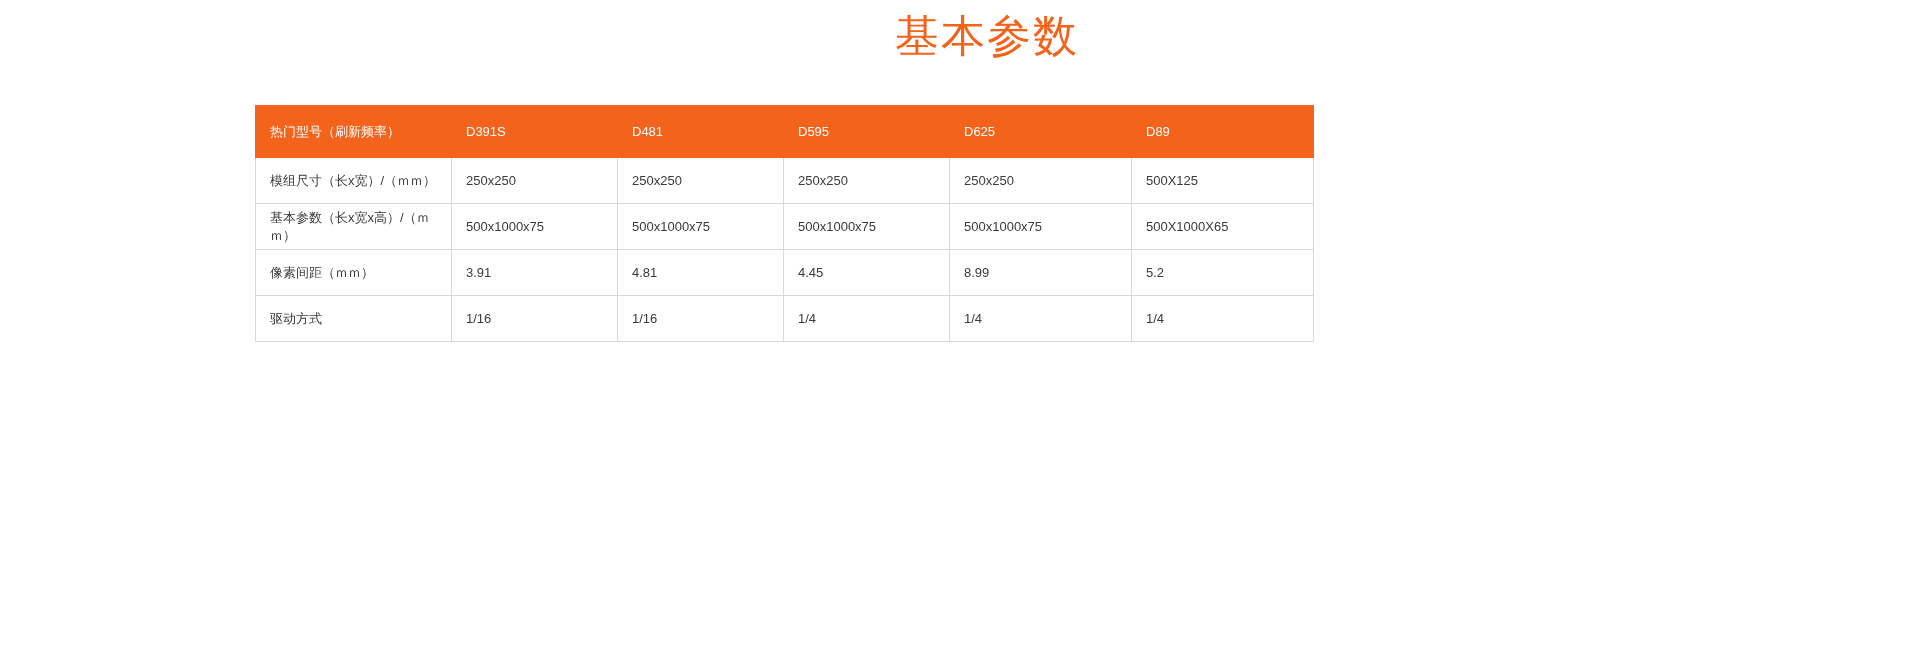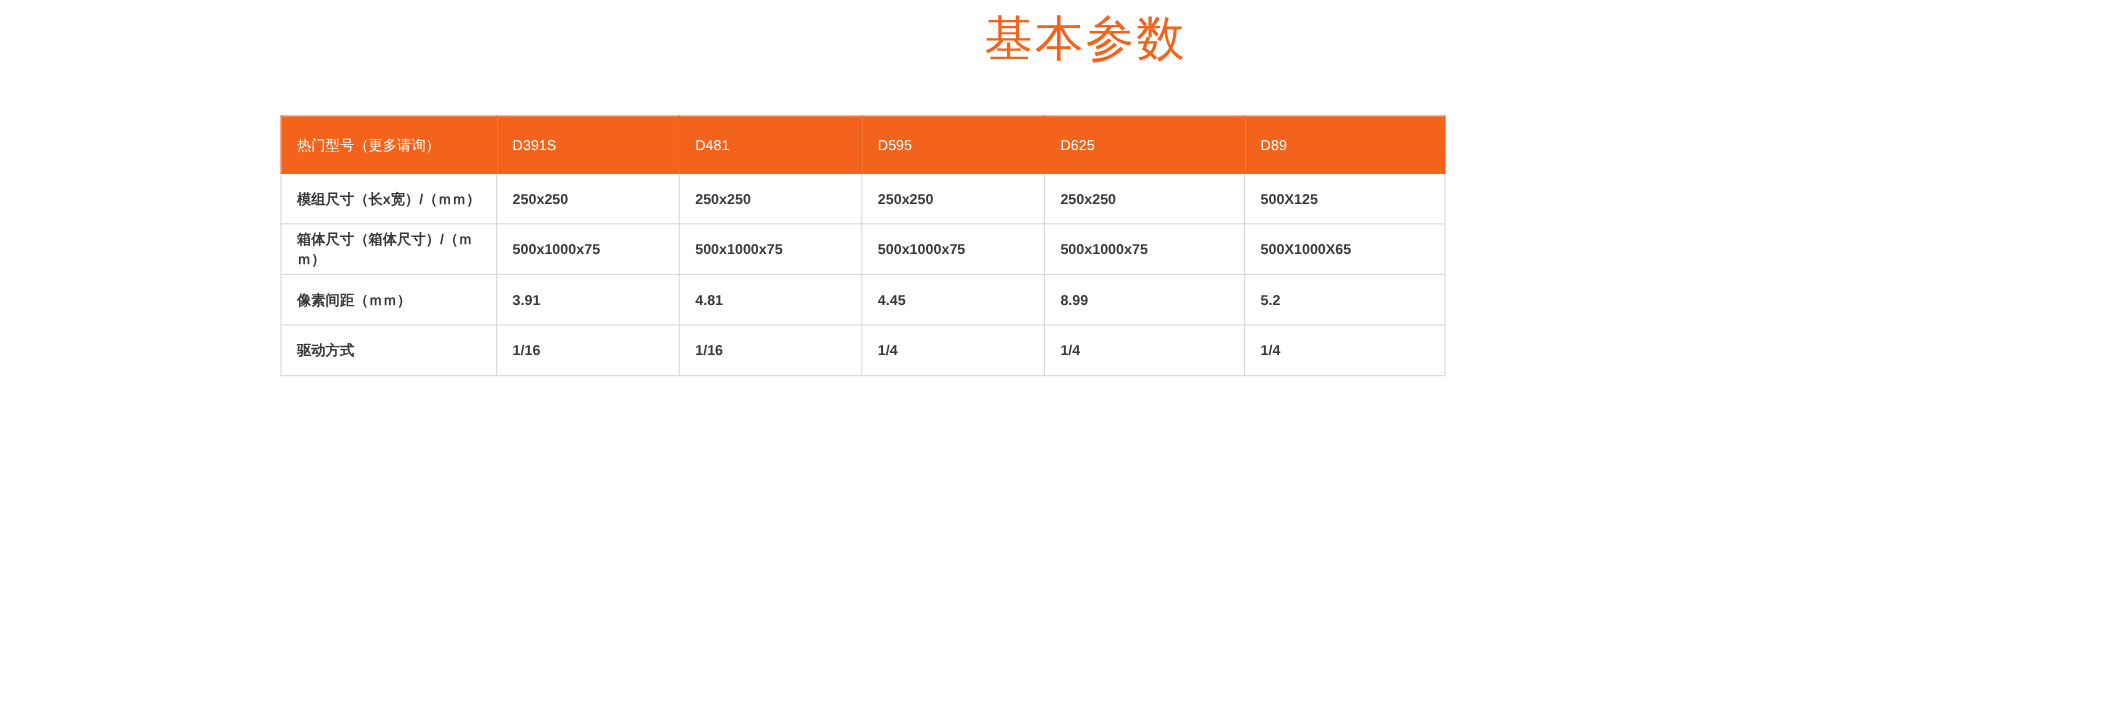--- a/index.html
+++ b/index.html
@@ -44,21 +44,21 @@
     background: #ffffff;
   }
   table.spec th,
   table.spec td {
     border: 1px solid #d8d8d8;
     text-align: left;
     vertical-align: middle;
     padding: 0 14px;
     font-size: 13px;
     color: #3a3a3a;
-    font-weight: 700;
+    font-weight: 400;
   }
   table.spec thead th {
     background: #f4631c;
     color: #ffffff;
     border: 1px solid #f4631c;
     height: 51px;
     font-size: 13px;
     font-weight: 400;
   }
   table.spec tbody td {
@@ -86,39 +86,39 @@
       <colgroup>
         <col class="c0">
           <col class="c1">
           <col class="c2">
           <col class="c3">
           <col class="c4">
           <col class="c5">
       </colgroup>
       <thead>
         <tr>
-          <th>热门型号（更多请询）</th>
+          <th>热门型号（刷新频率）</th>
           <th>D391S</th>
           <th>D481</th>
           <th>D595</th>
           <th>D625</th>
           <th>D89</th>
         </tr>
       </thead>
       <tbody>
         <tr>
           <td>模组尺寸（长x宽）/（ｍｍ）</td>
           <td>250x250</td>
           <td>250x250</td>
           <td>250x250</td>
           <td>250x250</td>
           <td>500X125</td>
         </tr>
         <tr>
-          <td>箱体尺寸（箱体尺寸）/（ｍｍ）</td>
+          <td>基本参数（长x宽x高）/（ｍｍ）</td>
           <td>500x1000x75</td>
           <td>500x1000x75</td>
           <td>500x1000x75</td>
           <td>500x1000x75</td>
           <td>500X1000X65</td>
         </tr>
         <tr>
           <td>像素间距（ｍｍ）</td>
           <td>3.91</td>
           <td>4.81</td>

